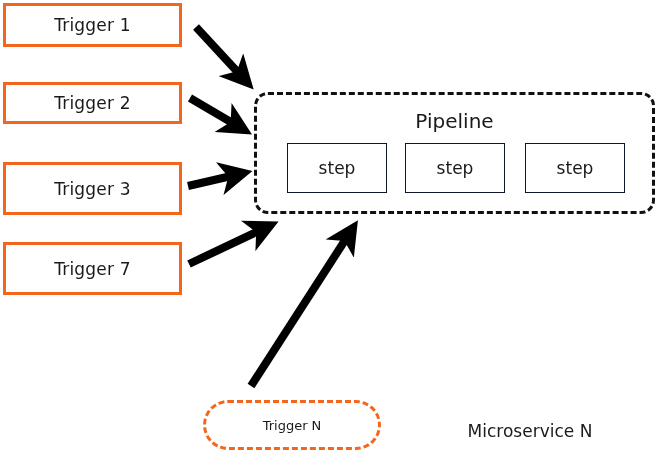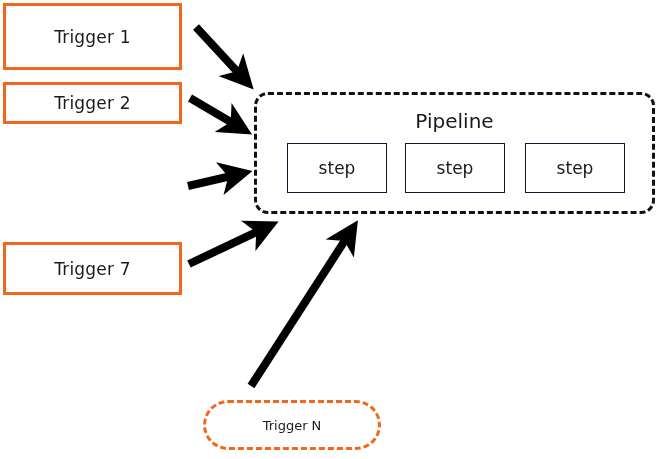--- a/index.html
+++ b/index.html
@@ -23,21 +23,21 @@
     box-sizing: border-box;
     background: #ffffff;
     border: 3px solid #f4661b;
     display: flex;
     align-items: center;
     justify-content: center;
     color: #1a1a1a;
     font-size: 17px;
     letter-spacing: 0.2px;
   }
-  #trigger-1 { left: 3px;  top: 3px;   width: 179px; height: 67px; }
+  #trigger-1 { left: 3px;  top: 3px;   width: 179px; height: 44px; }
   #trigger-2 { left: 3px;  top: 82px;  width: 179px; height: 42px; }
   #trigger-3 { left: 3px;  top: 162px; width: 179px; height: 53px; }
   #trigger-4 { left: 3px;  top: 242px; width: 179px; height: 53px; }
 
   #trigger-n {
     position: absolute;
     box-sizing: border-box;
     left: 203px;
     top: 400px;
     width: 178px;
@@ -113,20 +113,23 @@
 <body>
 
 <div id="canvas">
 
   <div class="trigger-box" id="trigger-1">
     <span>Trigger 1</span>
   </div>
   <div class="trigger-box" id="trigger-2">
     <span>Trigger 2</span>
   </div>
+  <div class="trigger-box" id="trigger-3">
+    <span>Trigger 3</span>
+  </div>
   <div class="trigger-box" id="trigger-4">
     <span>Trigger 7</span>
   </div>
 
   <div id="trigger-n">
     <span>Trigger N</span>
   </div>
 
   <div id="pipeline">
     <div id="pipeline-title">Pipeline</div>
@@ -134,20 +137,21 @@
       <span>step</span>
     </div>
     <div class="step-box" id="step-2">
       <span>step</span>
     </div>
     <div class="step-box" id="step-3">
       <span>step</span>
     </div>
   </div>
 
+  <div id="microservice-label">Microservice N</div>
 
   <svg id="arrow-layer" width="662" height="459" viewBox="0 0 662 459">
     <defs>
       <marker id="head" markerWidth="4.2" markerHeight="4.2" refX="2.6" refY="2.1" orient="auto" markerUnits="strokeWidth">
         <path d="M0,0 L4.2,2.1 L0,4.2 L1.1,2.1 Z" fill="#000000"></path>
       </marker>
     </defs>
 
     <line x1="196" y1="27" x2="245" y2="80" stroke="#000000" stroke-width="8" marker-end="url(#head)"></line>
 

